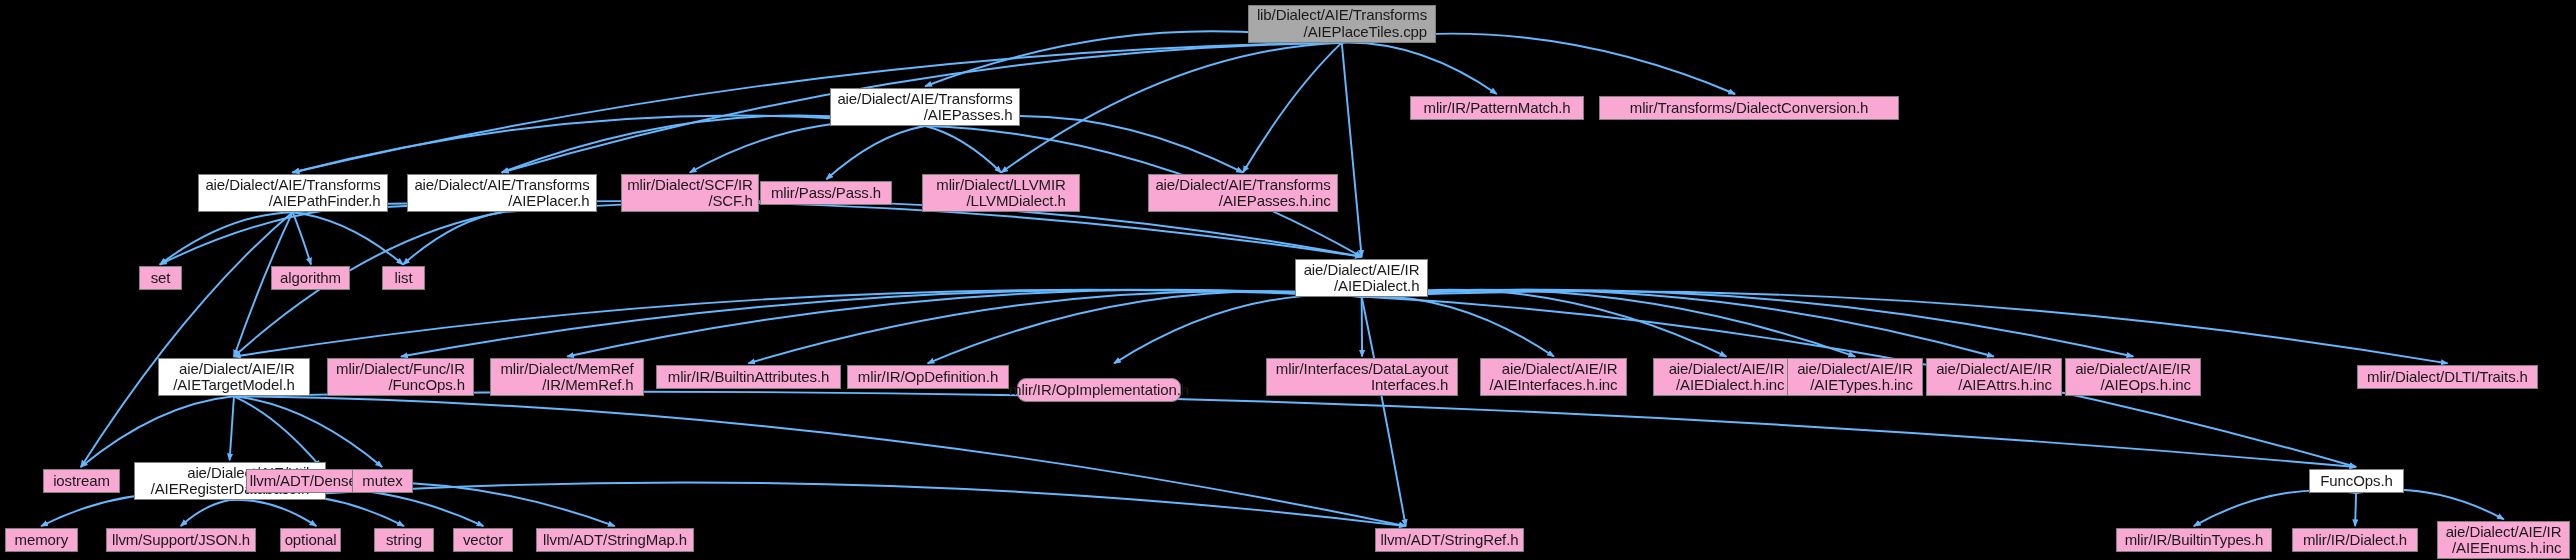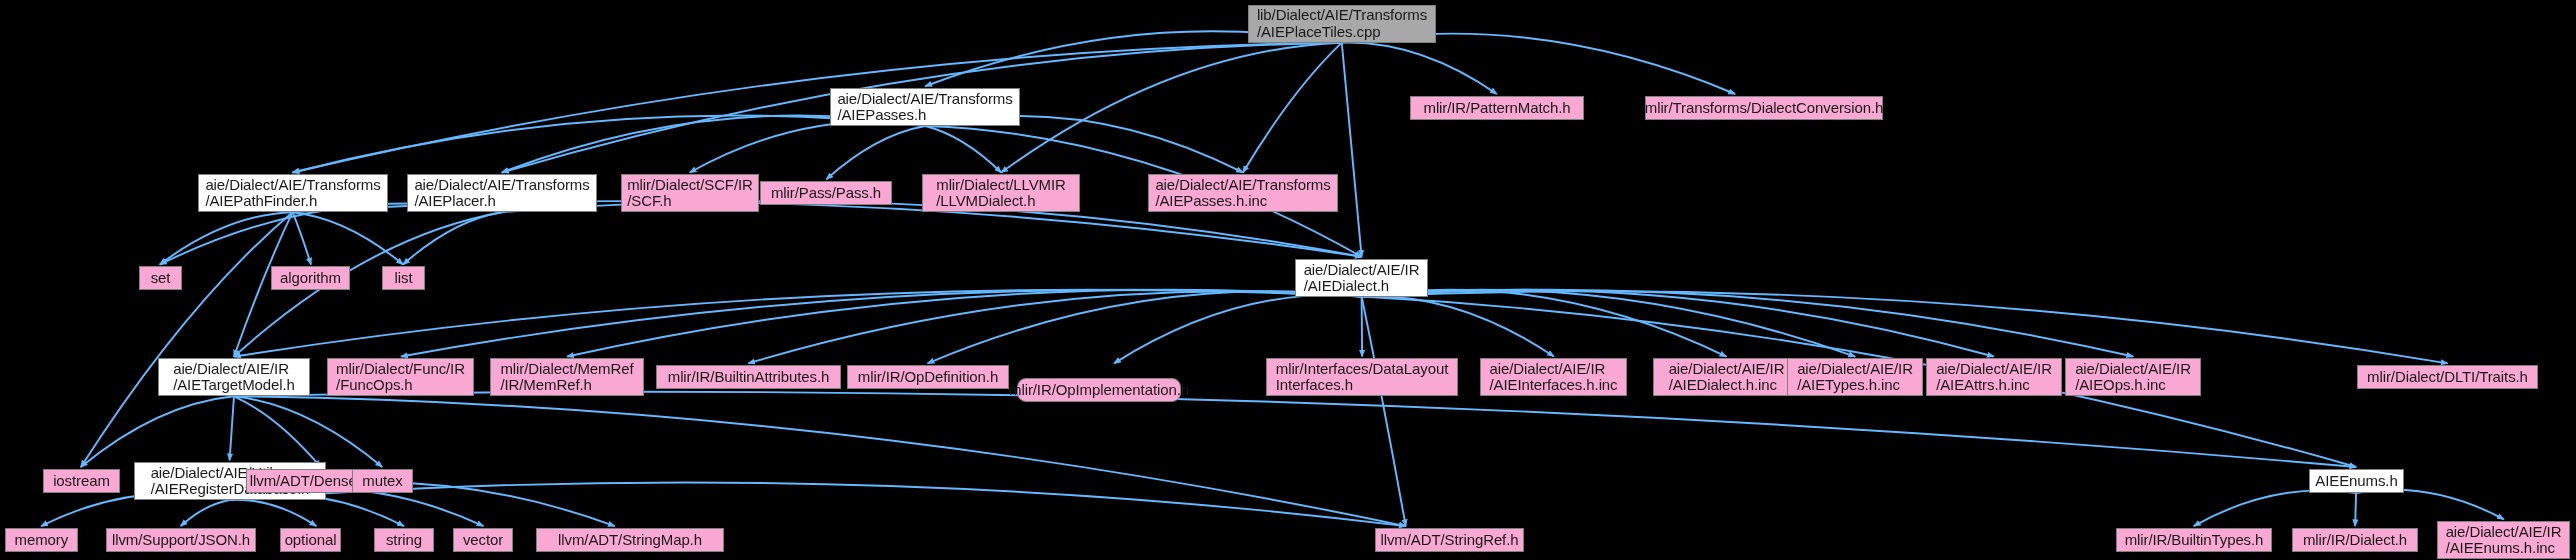--- a/index.html
+++ b/index.html
@@ -21,21 +21,21 @@
     width: 2576px;
     height: 561px;
   }
   .node {
     position: absolute;
     box-sizing: border-box;
     border: 1px solid #808080;
     display: flex;
     align-items: center;
     justify-content: center;
-    text-align: left;
+    text-align: right;
     color: #1a1a1a;
     font-size: 15px;
     line-height: 16.5px;
     letter-spacing: -0.1px;
     white-space: pre-line;
     padding: 0 3.9px;
   }
   .node.sys   { background: #f9a8d4; }
   .node.local { background: #ffffff; }
   .node.root  { background: #a8a8a8; }
@@ -108,21 +108,21 @@
         <path d="M2432,509 Q2431.5,525.82 2431,543" fill="none" stroke="#63b8ff" stroke-width="2" marker-end="url(#arrow)"></path>
         <path d="M2432,509 Q2508.25,495.05 2584.5,536" fill="none" stroke="#63b8ff" stroke-width="2" marker-end="url(#arrow)"></path>
       </g>
   </svg>
   <div id="node-layer">
       <div class="node root" style="left: 1248px; top: 4.8px; width: 188px; height: 38px;">lib/Dialect/AIE/Transforms
 /AIEPlaceTiles.cpp</div>
       <div class="node local" style="left: 830px; top: 88px; width: 190px; height: 38px;">aie/Dialect/AIE/Transforms
 /AIEPasses.h</div>
       <div class="node sys" style="left: 1410px; top: 96px; width: 174px; height: 24px;">mlir/IR/PatternMatch.h</div>
-      <div class="node sys" style="left: 1599px; top: 96px; width: 238px; height: 24px; margin-left: 46px;">mlir/Transforms/DialectConversion.h</div>
+      <div class="node sys" style="left: 1599px; top: 96px; width: 300px; height: 24px;">mlir/Transforms/DialectConversion.h</div>
       <div class="node local" style="left: 198px; top: 174px; width: 190px; height: 38px;">aie/Dialect/AIE/Transforms
 /AIEPathFinder.h</div>
       <div class="node local" style="left: 407px; top: 174px; width: 190px; height: 38px;">aie/Dialect/AIE/Transforms
 /AIEPlacer.h</div>
       <div class="node sys" style="left: 621px; top: 174px; width: 138px; height: 38px;">mlir/Dialect/SCF/IR
 /SCF.h</div>
       <div class="node sys" style="left: 760px; top: 181px; width: 132px; height: 24px;">mlir/Pass/Pass.h</div>
       <div class="node sys" style="left: 922px; top: 174px; width: 158px; height: 38px;">mlir/Dialect/LLVMIR
 /LLVMDialect.h</div>
       <div class="node sys" style="left: 1148px; top: 174px; width: 190px; height: 38px;">aie/Dialect/AIE/Transforms
@@ -152,27 +152,27 @@
       <div class="node sys" style="left: 1926px; top: 358px; width: 136px; height: 38px;">aie/Dialect/AIE/IR
 /AIEAttrs.h.inc</div>
       <div class="node sys" style="left: 2065px; top: 358px; width: 136px; height: 38px;">aie/Dialect/AIE/IR
 /AIEOps.h.inc</div>
       <div class="node sys" style="left: 2357px; top: 365px; width: 181px; height: 24px;">mlir/Dialect/DLTI/Traits.h</div>
       <div class="node sys" style="left: 43px; top: 469px; width: 77px; height: 24px;">iostream</div>
       <div class="node local" style="left: 134px; top: 462px; width: 192px; height: 38px;">aie/Dialect/AIE/Util
 /AIERegisterDatabase.h</div>
       <div class="node sys" style="left: 246px; top: 469px; width: 149px; height: 24px;">llvm/ADT/DenseSet.h</div>
       <div class="node sys" style="left: 352px; top: 469px; width: 61px; height: 24px;">mutex</div>
-      <div class="node local" style="left: 2309px; top: 469px; width: 95px; height: 24px;">AIEEnums.h</div>
+      <div class="node local" style="left: 2309px; top: 469px; width: 95px; height: 24px;">FuncOps.h</div>
       <div class="node sys" style="left: 4.8px; top: 528px; width: 73px; height: 24px;">memory</div>
       <div class="node sys" style="left: 106px; top: 528px; width: 150px; height: 24px;">llvm/Support/JSON.h</div>
       <div class="node sys" style="left: 280px; top: 528px; width: 61px; height: 24px;">optional</div>
       <div class="node sys" style="left: 374px; top: 528px; width: 60px; height: 24px;">string</div>
       <div class="node sys" style="left: 453px; top: 528px; width: 60px; height: 24px;">vector</div>
-      <div class="node sys" style="left: 536px; top: 528px; width: 188px; height: 24px;">llvm/ADT/StringMap.h</div>
+      <div class="node sys" style="left: 536px; top: 528px; width: 158px; height: 24px;">llvm/ADT/StringMap.h</div>
       <div class="node sys" style="left: 1331px; top: 528px; width: 149px; height: 24px; margin-left: 44px;">llvm/ADT/StringRef.h</div>
       <div class="node sys" style="left: 2116px; top: 528px; width: 156px; height: 24px;">mlir/IR/BuiltinTypes.h</div>
       <div class="node sys" style="left: 2292px; top: 528px; width: 126px; height: 24px;">mlir/IR/Dialect.h</div>
       <div class="node sys" style="left: 2437px; top: 521px; width: 133px; height: 38px;">aie/Dialect/AIE/IR
 /AIEEnums.h.inc</div>
     </div>
 </div>
 
 
 </body></html>

